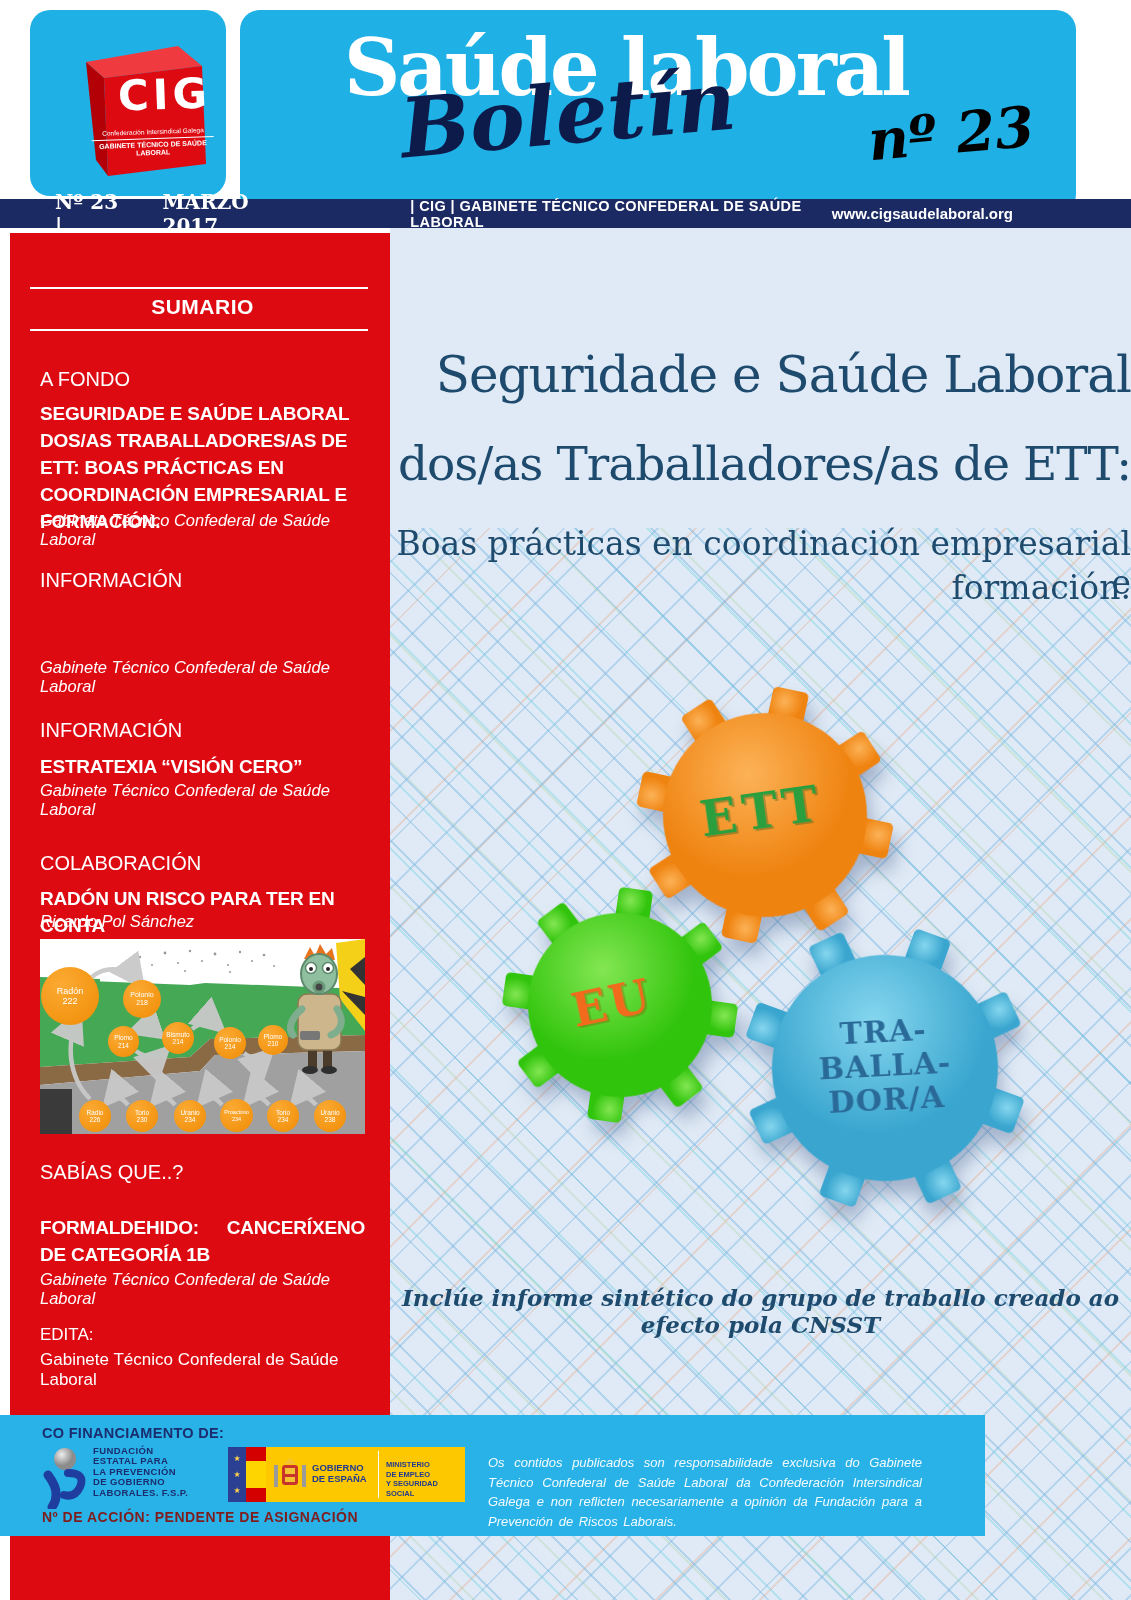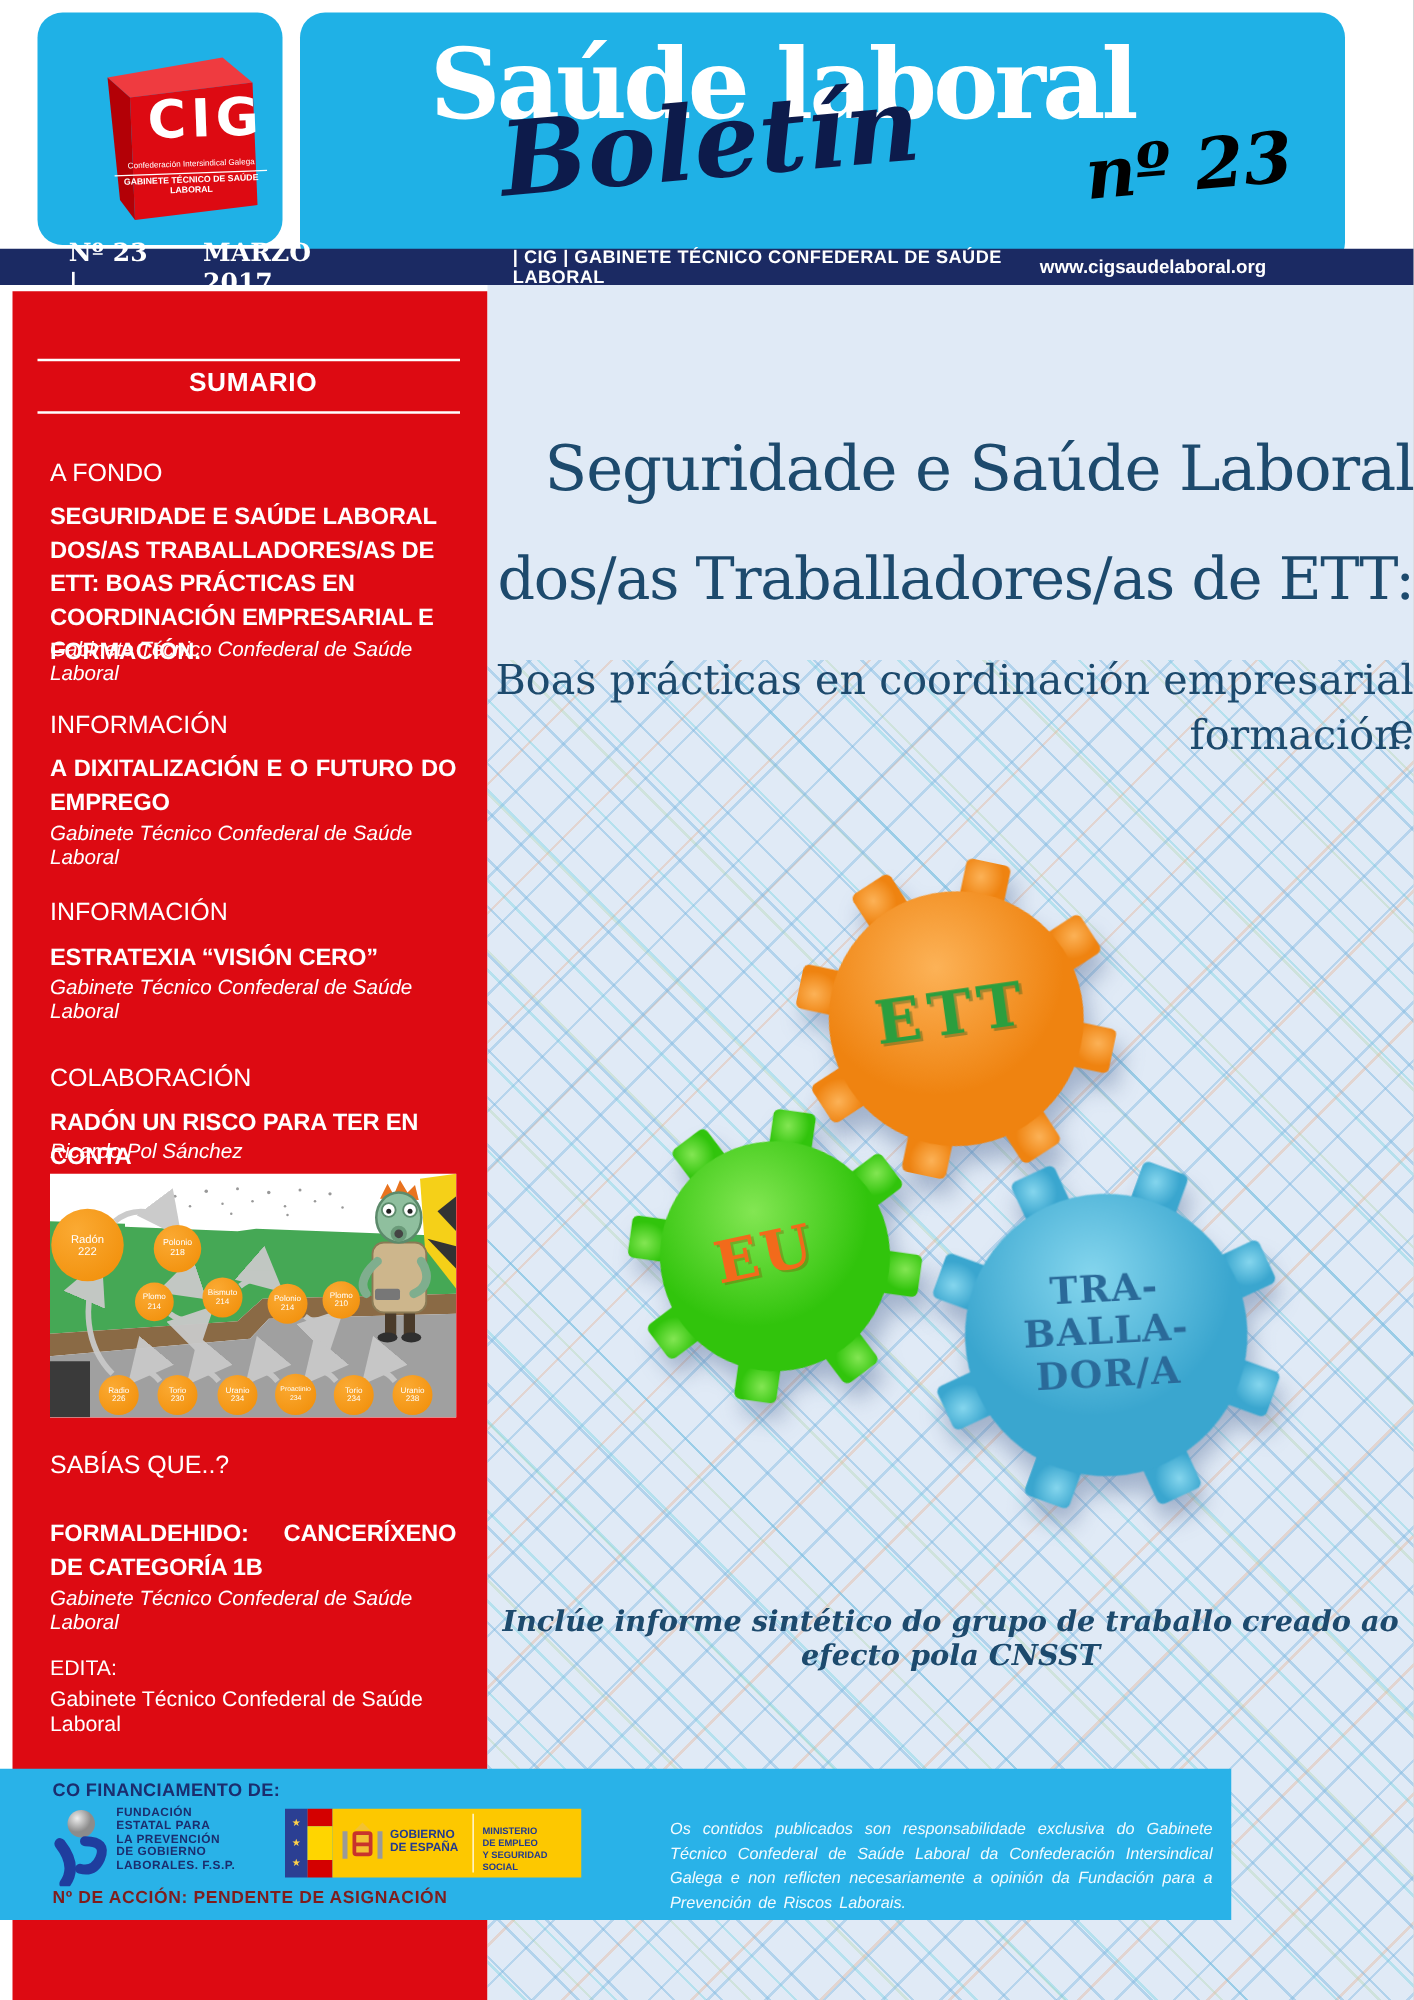--- a/index.html
+++ b/index.html
@@ -99,21 +99,21 @@
   .gob-yellow { flex:1; background:#fdc800; position:relative; }
   .gob-emblem { position:absolute; left:6px; top:8px; }
   .gob-name { position:absolute; left:46px; top:15px; color:#223a8f; font-weight:bold;
     font-size:9.5px; line-height:11px; }
   .gob-sep { position:absolute; left:112px; top:4px; width:1px; height:47px; background:#fff; }
   .gob-min { position:absolute; left:120px; top:13px; color:#223a8f; font-weight:bold;
     font-size:7.5px; line-height:9.5px; }
   .action-line { position:absolute; left:42px; top:94px; color:#7f1d1d; font-weight:bold;
     font-size:14px; letter-spacing:0.5px; }
   .disclaimer { position:absolute; left:488px; top:38px; width:434px; color:#f2fbff;
-    font-size:13px; font-style:italic; line-height:19.5px; text-align:justify; word-spacing:2px;margin-left:48px; }
+    font-size:13px; font-style:italic; line-height:19.5px; text-align:justify; word-spacing:2px; }
 </style>
 </head>
 <body>
 
 <div id="page">
 
   <div class="logo-box">
     <div class="cube">
       <svg width="152" height="152" viewBox="0 0 152 152">
         <polygon points="18,30 110,14 134,34 36,46" fill="#ef3b40"></polygon>
@@ -142,21 +142,20 @@
   <div class="sidebar">
     <div class="rule" style="top:54px"></div>
     <div class="sb sumario" style="top:62px">SUMARIO</div>
     <div class="rule" style="top:96px"></div>
 
     <div class="sb sb-label" style="top:135px">A FONDO</div>
     <div class="sb sb-title" style="top:167px">SEGURIDADE E SAÚDE LABORAL DOS/AS TRABALLADORES/AS DE ETT: BOAS PRÁCTICAS EN COORDINACIÓN EMPRESARIAL E FORMACIÓN.</div>
     <div class="sb sb-credit" style="top:278px">Gabinete Técnico Confederal de Saúde Laboral</div>
 
     <div class="sb sb-label" style="top:336px">INFORMACIÓN</div>
-    <div class="sb sb-title just" style="top:369px">A DIXITALIZACIÓN E O FUTURO DO EMPREGO</div>
     <div class="sb sb-credit" style="top:425px">Gabinete Técnico Confederal de Saúde Laboral</div>
 
     <div class="sb sb-label" style="top:486px">INFORMACIÓN</div>
     <div class="sb sb-title" style="top:520px">ESTRATEXIA “VISIÓN CERO”</div>
     <div class="sb sb-credit" style="top:548px">Gabinete Técnico Confederal de Saúde Laboral</div>
 
     <div class="sb sb-label" style="top:619px">COLABORACIÓN</div>
     <div class="sb sb-title" style="top:652px">RADÓN UN RISCO PARA TER EN CONTA</div>
     <div class="sb sb-credit" style="top:679px">Ricardo Pol Sánchez</div>
 

